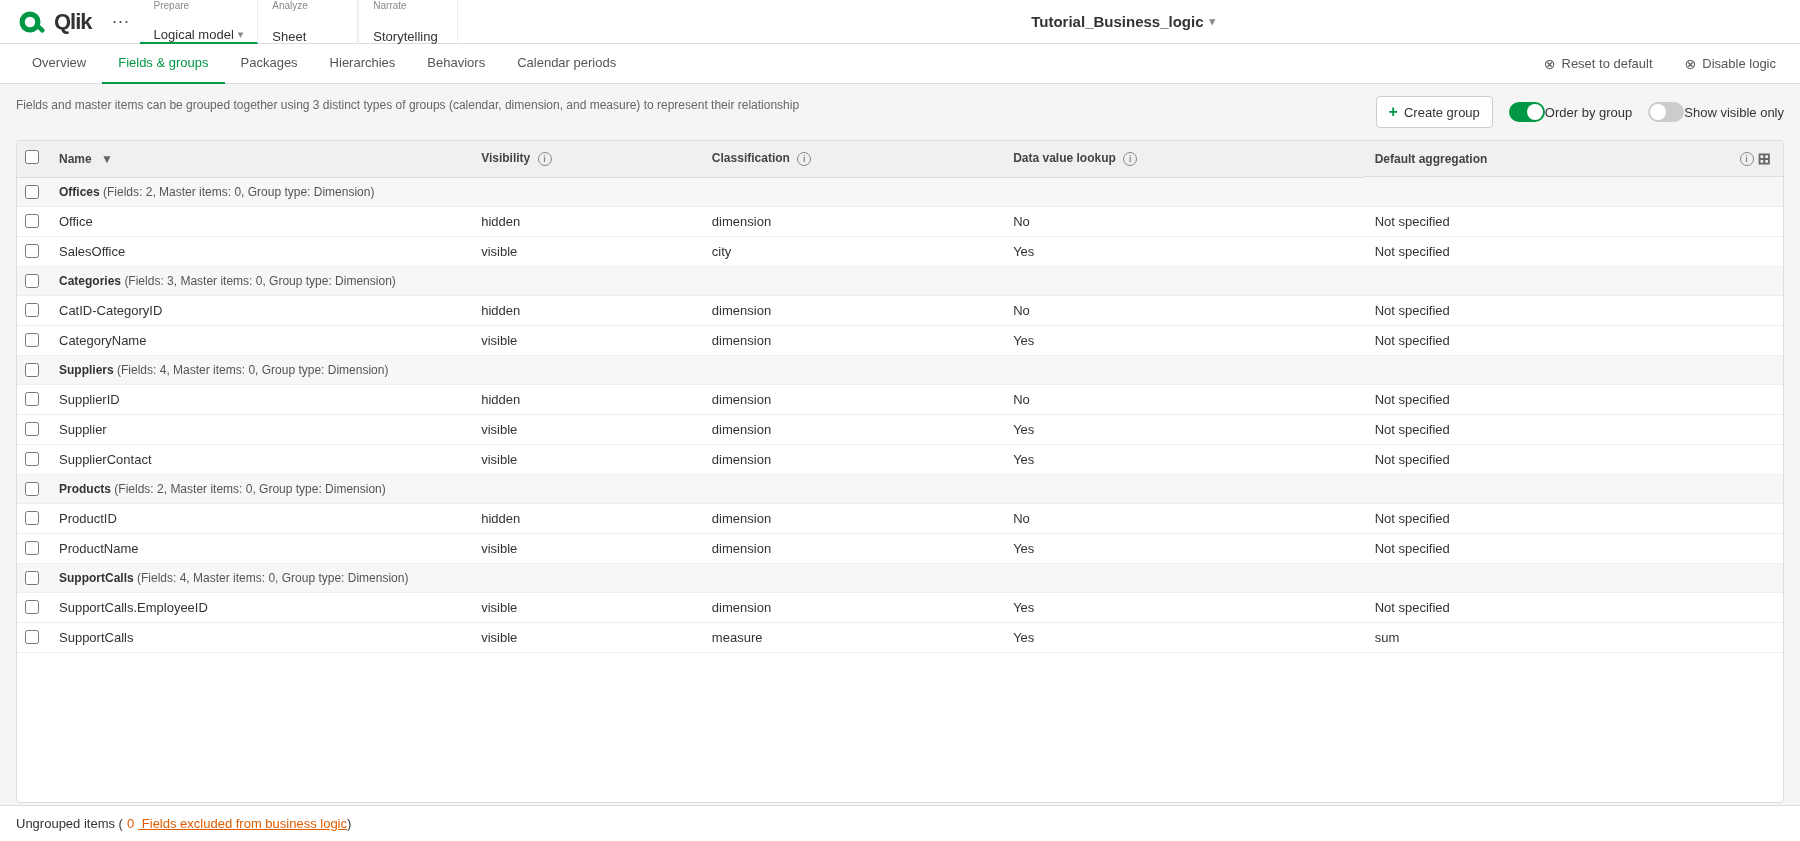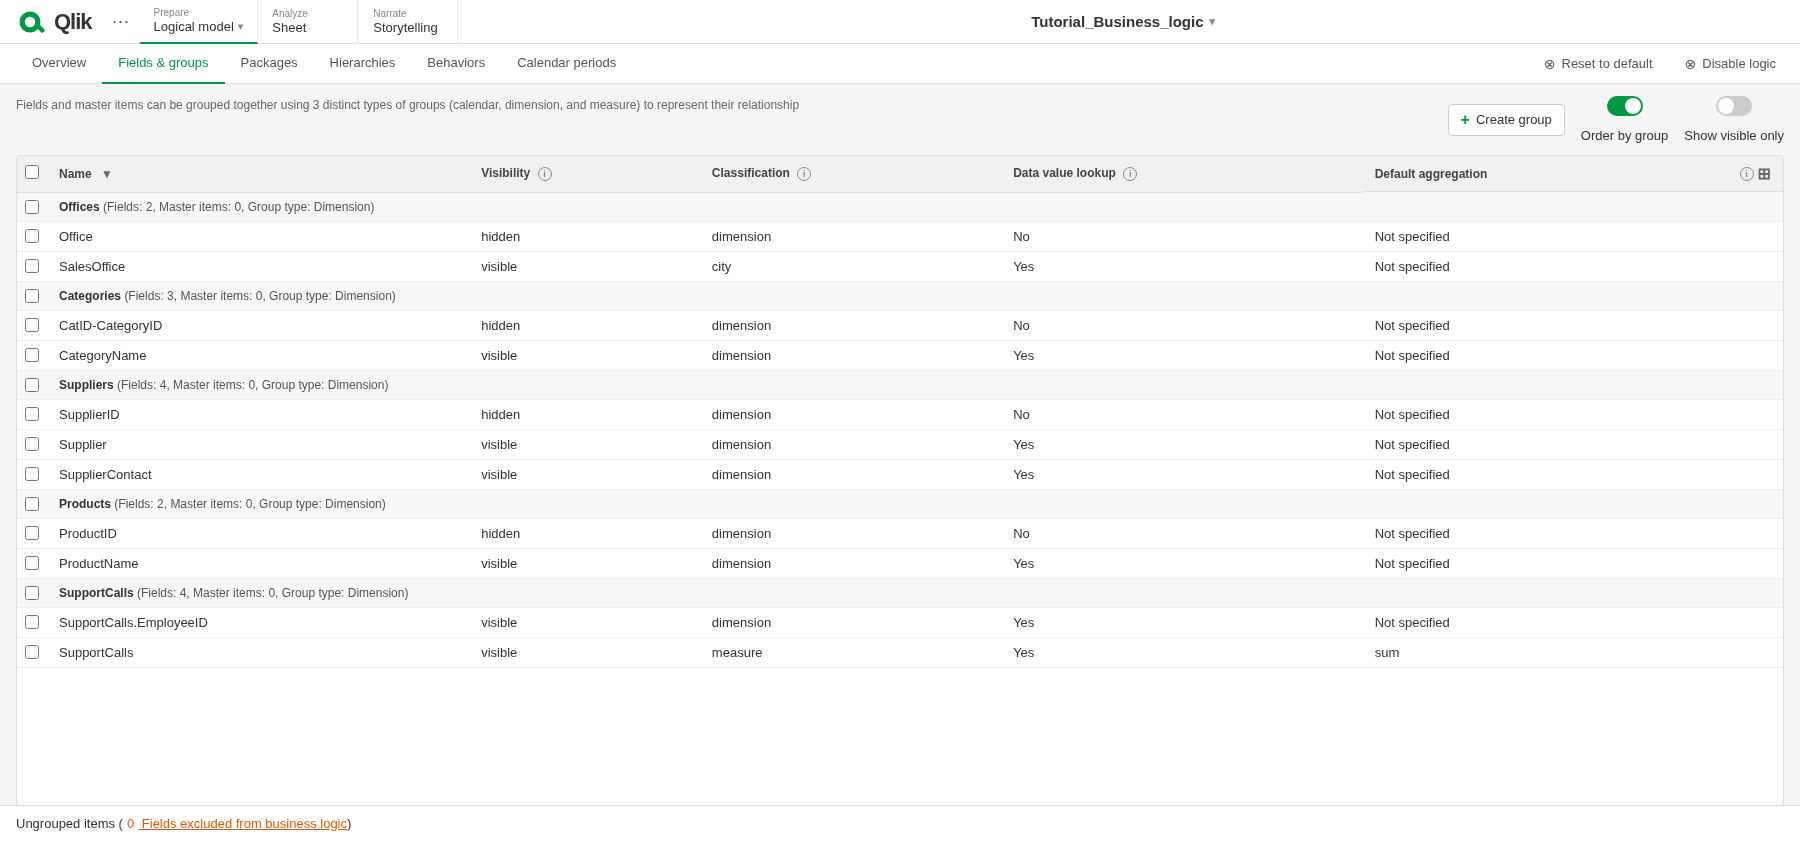--- a/index.html
+++ b/index.html
@@ -6,21 +6,21 @@
     body { font-family: 'Segoe UI', Arial, sans-serif; font-size: 13px; background: #f5f5f5; color: #333; overflow: hidden; }
 
     
     .top-bar {
       display: flex; align-items: center; background: #fff; border-bottom: 1px solid #ddd;
       height: 44px; padding: 0 12px; gap: 0;
     }
     .qlik-logo { display: flex; align-items: center; gap: 6px; margin-right: 10px; }
     .qlik-logo-svg { width: 36px; height: 28px; }
     .top-nav-item {
-      display: flex; flex-direction: column; justify-content: center;
+      display: flex; flex-direction: column; justify-content: space-between;
       padding: 0 14px; height: 44px; cursor: pointer; border-right: 1px solid #eee;
       min-width: 100px;
     }
     .top-nav-label { font-size: 10px; color: #888; line-height: 1.2; }
     .top-nav-value { font-size: 13px; color: #333; font-weight: 500; display: flex; align-items: center; gap: 4px; }
     .top-nav-underline { border-bottom: 2px solid #009845; }
     .more-dots { padding: 0 10px; cursor: pointer; font-size: 18px; color: #555; }
     .app-title {
       flex: 1; text-align: center; font-size: 15px; font-weight: 600;
       display: flex; align-items: center; justify-content: center; gap: 6px;
@@ -55,21 +55,21 @@
     .desc-info { display: inline-flex; align-items: center; justify-content: center;
       width: 16px; height: 16px; border-radius: 50%; border: 1px solid #666;
       font-size: 10px; color: #666; cursor: pointer; margin-left: 4px; }
     .toolbar-right { display: flex; align-items: center; gap: 16px; }
     .create-group-btn {
       display: flex; align-items: center; gap: 6px;
       background: #fff; border: 1px solid #ccc; border-radius: 4px;
       padding: 6px 12px; cursor: pointer; font-size: 13px; color: #333;
       font-weight: 500;
     }
-    .toggle-row { display: flex; align-items: center; gap: 12px; font-size: 13px; color: #333; flex-direction: column; }
+    .toggle-row { display: flex; align-items: center; gap: 0; font-size: 13px; color: #333; }
     .toggle {
       width: 36px; height: 20px; border-radius: 10px; position: relative; cursor: pointer;
     }
     .toggle.on { background: #009845; }
     .toggle.off { background: #ccc; }
     .toggle-knob {
       width: 16px; height: 16px; background: #fff; border-radius: 50%;
       position: absolute; top: 2px; transition: left 0.2s;
     }
     .toggle.on .toggle-knob { left: 18px; }

